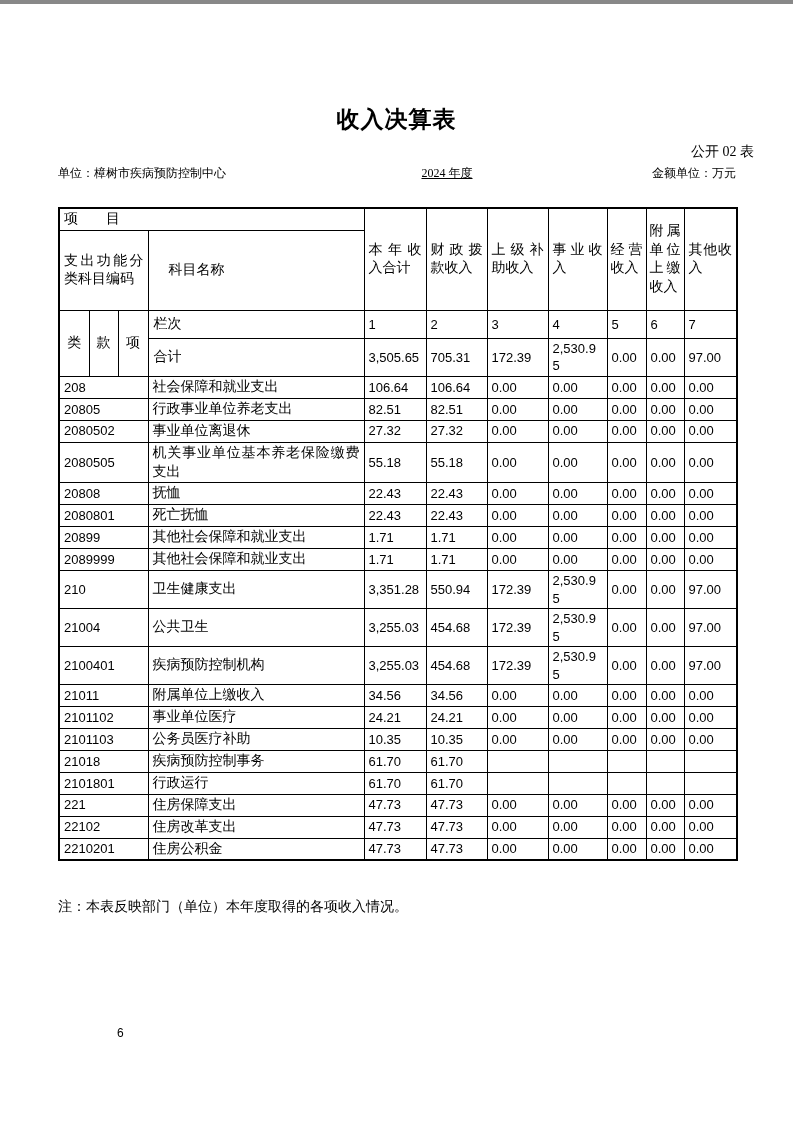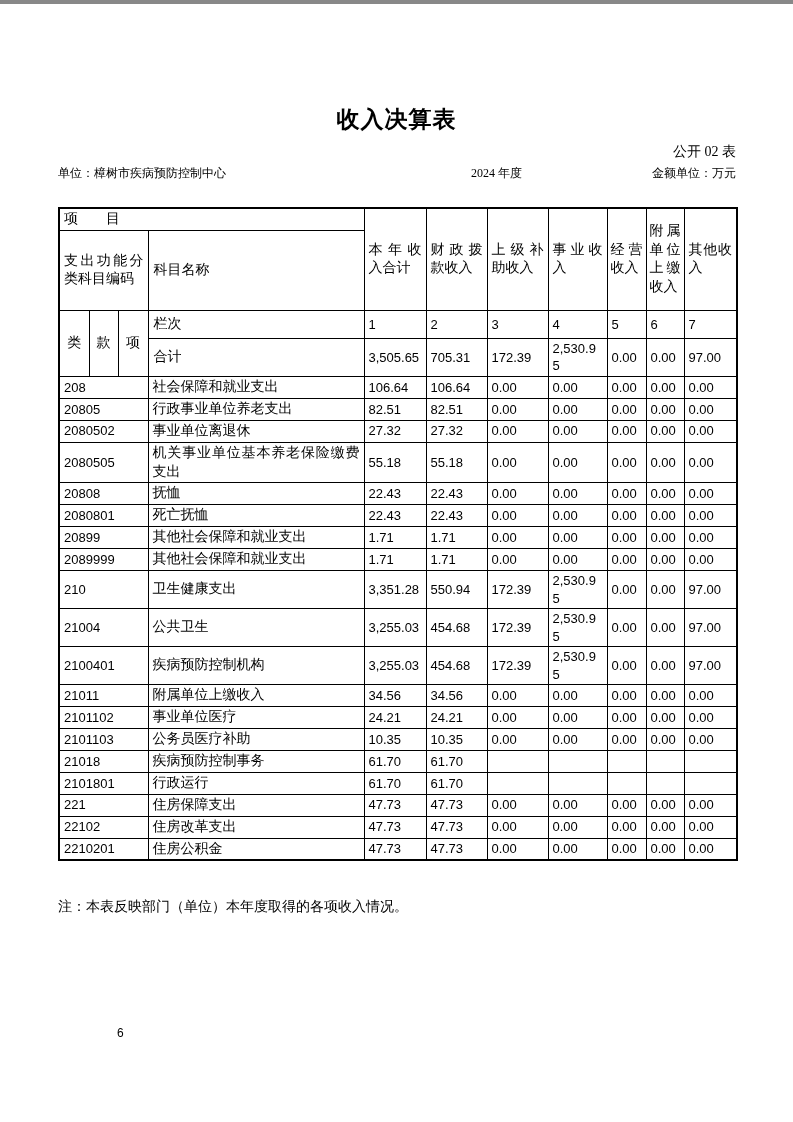--- a/index.html
+++ b/index.html
@@ -7,27 +7,27 @@
     position:relative; width:793px; height:1122px; margin:4px auto;
     background:#ffffff; color:#000;
     font-family:"Liberation Serif", serif;
     overflow:hidden;
   }
   .doc-title {
     position:absolute; top:100px; left:0; width:793px;
     text-align:center; font-size:23px; font-weight:bold;
     letter-spacing:1px;
   }
-  .table-code-line { top:139px; text-align:right; position:absolute; left:58px; width:678px; font-size:14px; }
+  .table-code-line { top:139px; text-align:right; position:absolute; left:76px; width:678px; font-size:14px; }
   .meta-row {
     position:absolute; top:161px; left:58px; width:678px; font-size:12px;
     display:flex; justify-content:space-between; align-items:baseline;
   }
   .meta-left  { width:300px; text-align:left; }
-  .meta-mid   { width:150px; text-align:right; }
+  .meta-mid   { width:150px; text-align:center;text-decoration:underline; }
   .meta-right { width:200px; text-align:right; }
 
   table.fin {
     position:absolute; top:203px; left:58px;
     border-collapse:collapse; table-layout:fixed;
     width:678px;
     border:2px solid #000;
     font-size:14px;
   }
   table.fin td {
@@ -109,21 +109,21 @@
       <td rowspan="2" class="jh">本年收入合计</td>
       <td rowspan="2" class="jh">财政拨款收入</td>
       <td rowspan="2" class="jh">上级补助收入</td>
       <td rowspan="2" class="jh">事业收入</td>
       <td rowspan="2" class="jh" style="padding:1px 3px">经营收入</td>
       <td rowspan="2" class="jh" style="padding:1px 3px">附属单位上缴收入</td>
       <td rowspan="2" class="jh pad8">其他收入</td>
     </tr>
     <tr class="r-code">
       <td colspan="3" class="code-hdr">支出功能分类科目编码</td>
-      <td style="padding:1px 5px">科目名称</td>
+      <td style="padding:1px 20px">科目名称</td>
     </tr>
     <tr class="r-lan">
       <td rowspan="2" class="center">类</td>
       <td rowspan="2" class="center">款</td>
       <td rowspan="2" class="center">项</td>
       <td style="padding:1px 5px">栏次</td>
       <td class="num">1</td>
       <td class="num">2</td>
       <td class="num">3</td>
       <td class="num">4</td>

